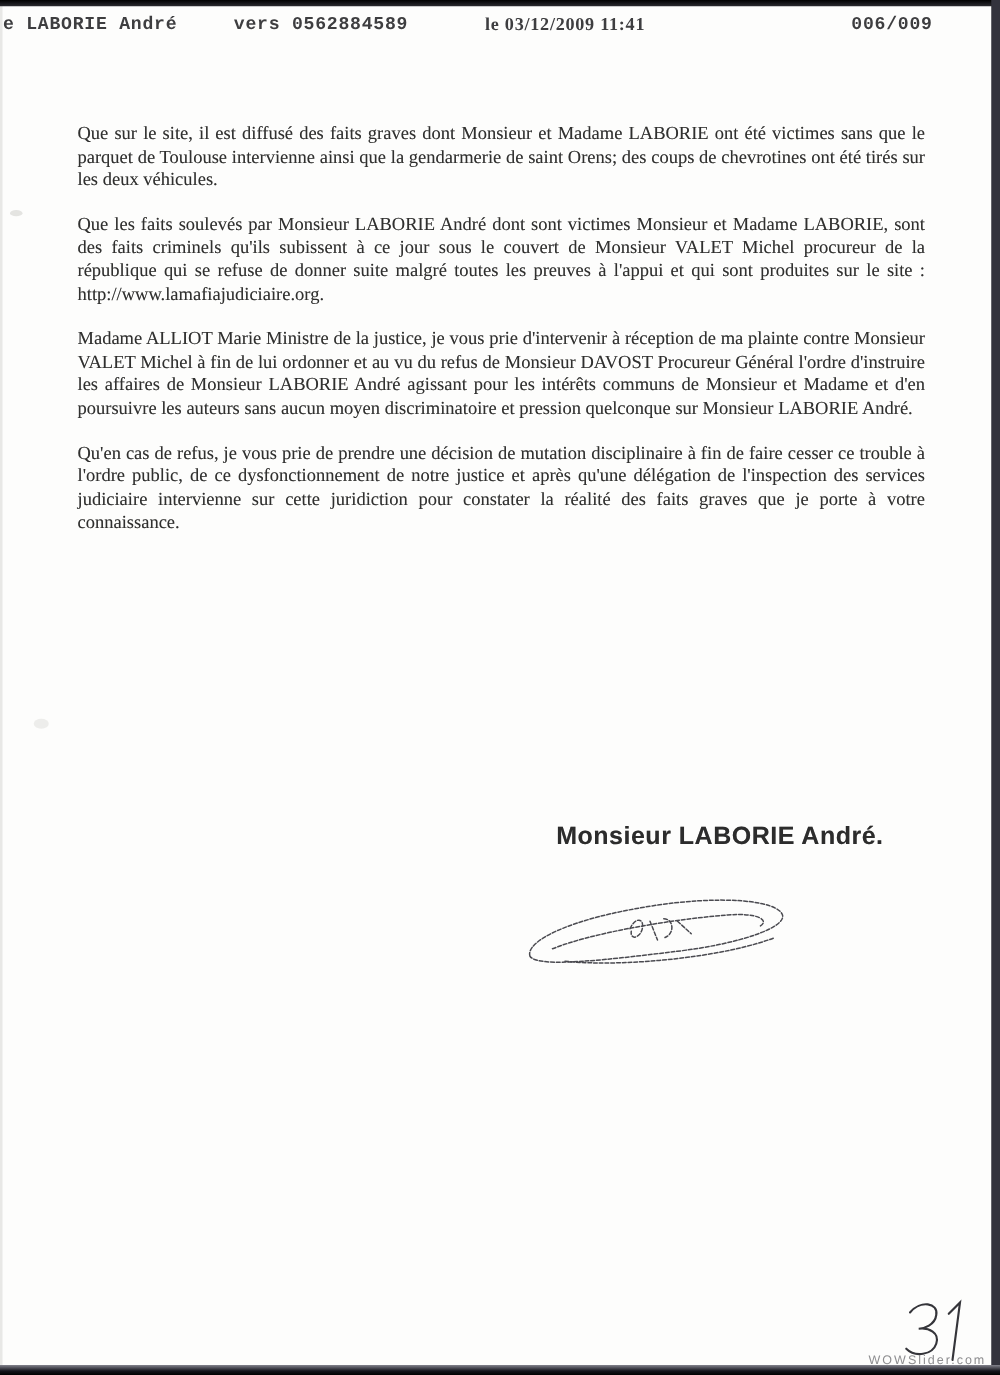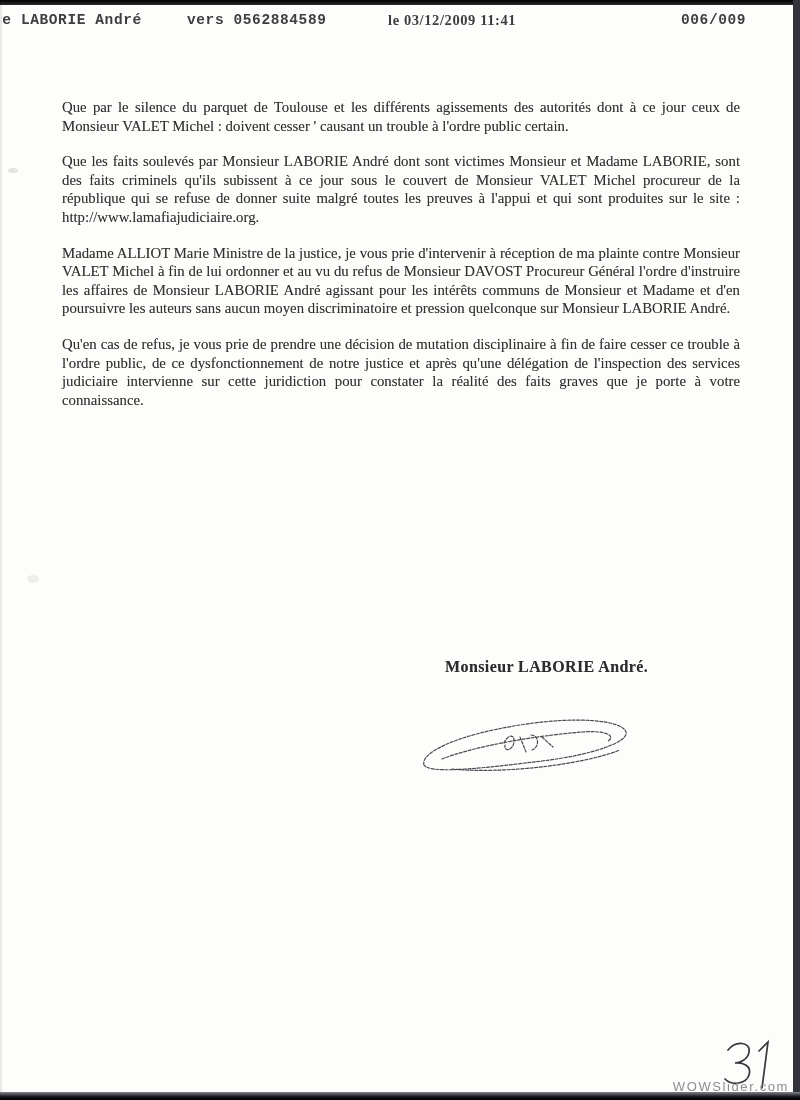--- a/index.html
+++ b/index.html
@@ -39,56 +39,56 @@
     font-size: 14.8px; line-height: 18.6px;
     color: #30302f;
     text-align: justify;
     text-shadow: 0 0 0.5px rgba(40,40,40,0.35);
   }
   .letter p { margin: 0 0 17px 0; }
   .letter .u { }
 
   .sig-name {
     position: absolute; left: 445px; top: 658px;
-    font-family: Liberation Serif, serif;
-    font-size: 16px; font-weight: bold; letter-spacing: 0.4px;
+    font-family: Liberation Sans, sans-serif;
+    font-size: 20px; font-weight: bold; letter-spacing: 0.4px;
     color: #2c2c2c;
     text-shadow: 0 0 0.5px rgba(40,40,40,0.4);
   }
   .sig-squiggle { position: absolute; left: 410px; top: 703px; width: 230px; height: 85px; }
   .sig-squiggle path { fill: none; stroke: #4a4a50; stroke-width: 1.2; stroke-linecap: round; stroke-dasharray: 3 1.6; }
 
   .page-number { position: absolute; left: 718px; top: 1036px; width: 62px; height: 58px; }
   .page-number path { fill: none; stroke: #35353a; stroke-width: 1.7; stroke-linecap: round; }
 
   .watermark {
     position: absolute; right: 11px; bottom: 6px;
     font-family: "Liberation Sans", sans-serif;
-    font-size: 13px; letter-spacing: 1.6px;
+    font-size: 10px; letter-spacing: 1.6px;
     color: #8e8e90;
   }
 
   
   .smudge1 { position: absolute; left: 8px; top: 168px; width: 10px; height: 5px; background: #d9d9d6; border-radius: 50%; opacity: .7; }
   .smudge2 { position: absolute; left: 27px; top: 575px; width: 12px; height: 8px; background: #e3e3df; border-radius: 50%; opacity: .6; }
 </style>
 </head>
 <body>
 
 <div class="page">
 
   <div class="fax-header">
     <span class="from">De LABORIE André</span>
     <span class="to">vers 0562884589</span>
     <span class="date">le 03/12/2009 11:41</span>
     <span class="pages">006/009</span>
   </div>
 
   <div class="letter">
-    <p>Que par le silence du parquet de Toulouse et les différents agissements des autorités dont à ce jour ceux de Monsieur VALET Michel : doivent cesser ' causant un trouble à l'ordre public certain.</p>
+    <p>Que sur le site, il est diffusé des faits graves dont Monsieur et Madame LABORIE ont été victimes sans que le parquet de Toulouse intervienne ainsi que la gendarmerie de saint Orens; des coups de chevrotines ont été tirés sur les deux véhicules.</p>
     <p><span>Que les faits soulevés par Monsieur LABORIE André dont sont victimes Monsieur et Madame LABORIE, sont des faits criminels qu'ils subissent à ce jour sous le couvert de Monsieur VALET Michel procureur de la république qui se refuse de donner suite malgré toutes les preuves à l'appui et qui sont produites sur le site : </span><span class="u">http://www.lamafiajudiciaire.org</span><span>.</span></p>
     <p>Madame ALLIOT Marie Ministre de la justice, je vous prie d'intervenir à réception de ma plainte contre Monsieur VALET Michel à fin de lui ordonner et au vu du refus de Monsieur DAVOST Procureur Général l'ordre d'instruire les affaires de Monsieur LABORIE André agissant pour les intérêts communs de Monsieur et Madame et d'en poursuivre les auteurs sans aucun moyen discriminatoire et pression quelconque sur Monsieur LABORIE André.</p>
     <p>Qu'en cas de refus, je vous prie de prendre une décision de mutation disciplinaire à fin de faire cesser ce trouble à l'ordre public, de ce dysfonctionnement de notre justice et après qu'une délégation de l'inspection des services judiciaire intervienne sur cette juridiction pour constater la réalité des faits graves que je porte à votre connaissance.</p>
   </div>
 
   <div class="sig-name">Monsieur LABORIE André.</div>
 
   <svg class="sig-squiggle" viewBox="0 0 230 85" xmlns="http://www.w3.org/2000/svg">
     <path d="M14,62 C10,50 46,32 110,22 C166,13 212,17 216,29 C219,39 182,52 132,58 C82,64 20,72 14,62"></path>
     <path d="M32,56 C62,44 122,33 172,29 C196,27 206,33 198,38"></path>

